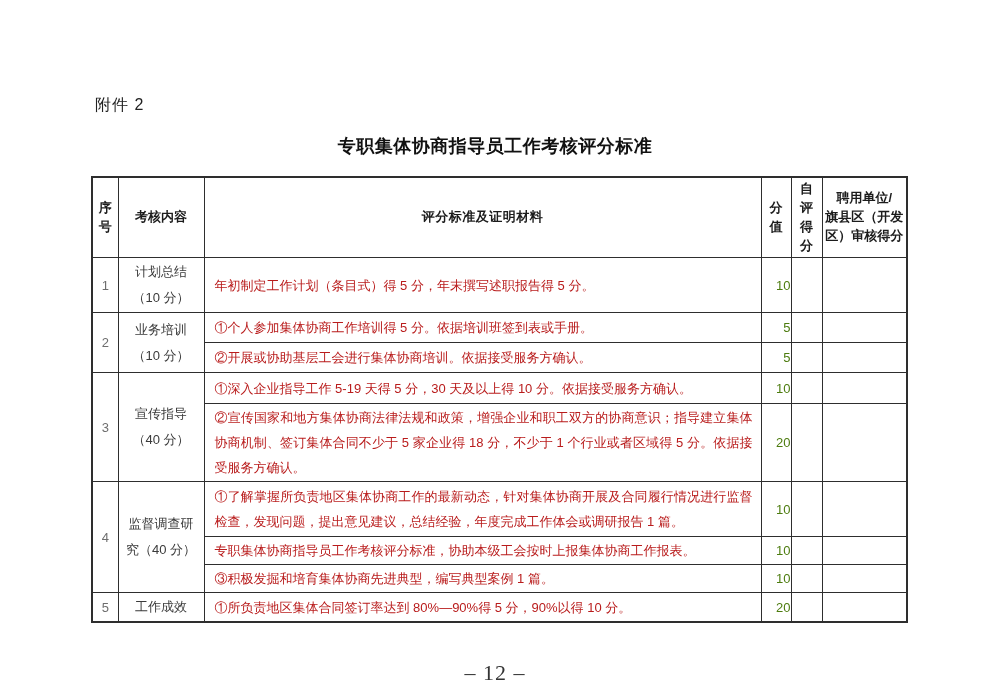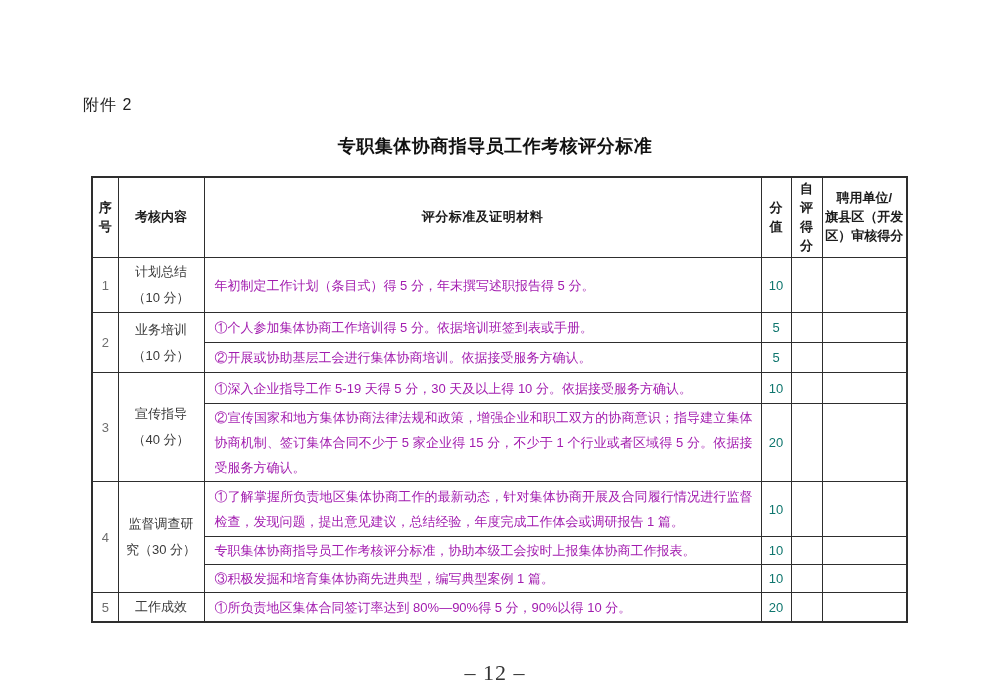--- a/index.html
+++ b/index.html
@@ -1,20 +1,20 @@
 <!DOCTYPE html>
 <html><head>
 <meta charset="utf-8">
 <style>
   * { margin:0; padding:0; box-sizing:border-box; }
   html,body { width:990px; height:700px; background:#ffffff; overflow:hidden; }
   body { position:relative; font-family:"Liberation Sans", sans-serif; color:#333; }
 
   .attachment-label{
-    position:absolute; left:83px; top:95px;
+    position:absolute; left:95px; top:95px;
     font-size:16px; color:#222; letter-spacing:1px;
   }
   .doc-title{
     position:absolute; left:0; top:134px; width:100%;
     text-align:center; font-size:18px; font-weight:700; color:#111;
     letter-spacing:0.5px;
   }
 
   table.scoring{
     position:absolute; left:91px; top:176px; width:815px;
@@ -32,25 +32,25 @@
   }
   td.hc.wide{ letter-spacing:0.5px;margin-left:28px; }
   td.idx{
     text-align:center; font-size:13px; color:#6e6e6e;
   }
   td.cat{
     text-align:center; font-size:13px; color:#3a3a3a;
     white-space:pre-line; line-height:26px; padding:1px 2px;
   }
   td.crit{
-    font-size:13px; color:#a21caf; line-height:25px;
+    font-size:13px; color:#b91c1c; line-height:25px;
     padding:1px 8px 1px 10px; text-align:justify;
   }
   td.score{
-    text-align:center; font-size:13px; color:#0f766e;
+    text-align:right; font-size:13px; color:#4d7c0f;
   }
   td.blank{ background:#ffffff; }
 
   .page-number{
     position:absolute; left:0; top:660px; width:100%;
     text-align:center; font-size:22px; color:#333;
     font-family:"Liberation Serif", serif; letter-spacing:1px;
   }
 </style>
 </head>
@@ -116,30 +116,30 @@
   <tr style="height:31px">
     <td class="idx" rowspan="2">3</td>
     <td class="cat" rowspan="2">宣传指导
 （40 分）</td>
     <td class="crit">①深入企业指导工作 5-19 天得 5 分，30 天及以上得 10 分。依据接受服务方确认。</td>
     <td class="score">10</td>
     <td class="blank"></td>
     <td class="blank"></td>
   </tr>
   <tr style="height:50px">
-    <td class="crit">②宣传国家和地方集体协商法律法规和政策，增强企业和职工双方的协商意识；指导建立集体协商机制、签订集体合同不少于 5 家企业得 15 分，不少于 1 个行业或者区域得 5 分。依据接受服务方确认。</td>
+    <td class="crit">②宣传国家和地方集体协商法律法规和政策，增强企业和职工双方的协商意识；指导建立集体协商机制、签订集体合同不少于 5 家企业得 18 分，不少于 1 个行业或者区域得 5 分。依据接受服务方确认。</td>
     <td class="score">20</td>
     <td class="blank"></td>
     <td class="blank"></td>
   </tr>
 
   <tr style="height:55px">
     <td class="idx" rowspan="3">4</td>
     <td class="cat" rowspan="3">监督调查研
-究（30 分）</td>
+究（40 分）</td>
     <td class="crit">①了解掌握所负责地区集体协商工作的最新动态，针对集体协商开展及合同履行情况进行监督检查，发现问题，提出意见建议，总结经验，年度完成工作体会或调研报告 1 篇。</td>
     <td class="score">10</td>
     <td class="blank"></td>
     <td class="blank"></td>
   </tr>
   <tr style="height:27px">
     <td class="crit">专职集体协商指导员工作考核评分标准，协助本级工会按时上报集体协商工作报表。</td>
     <td class="score">10</td>
     <td class="blank"></td>
     <td class="blank"></td>

